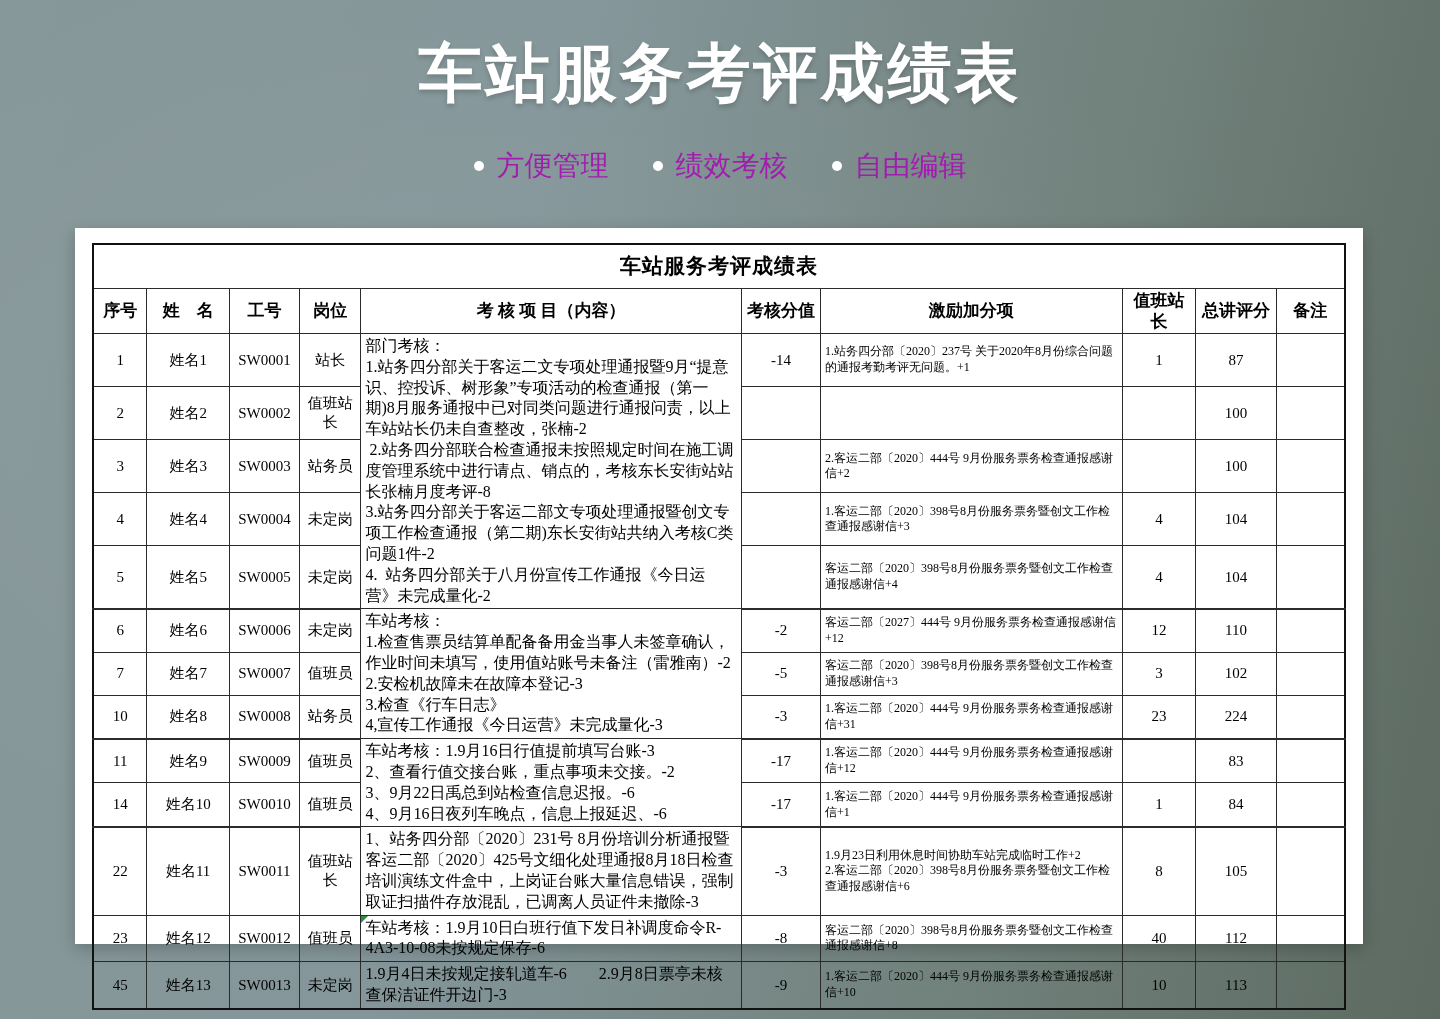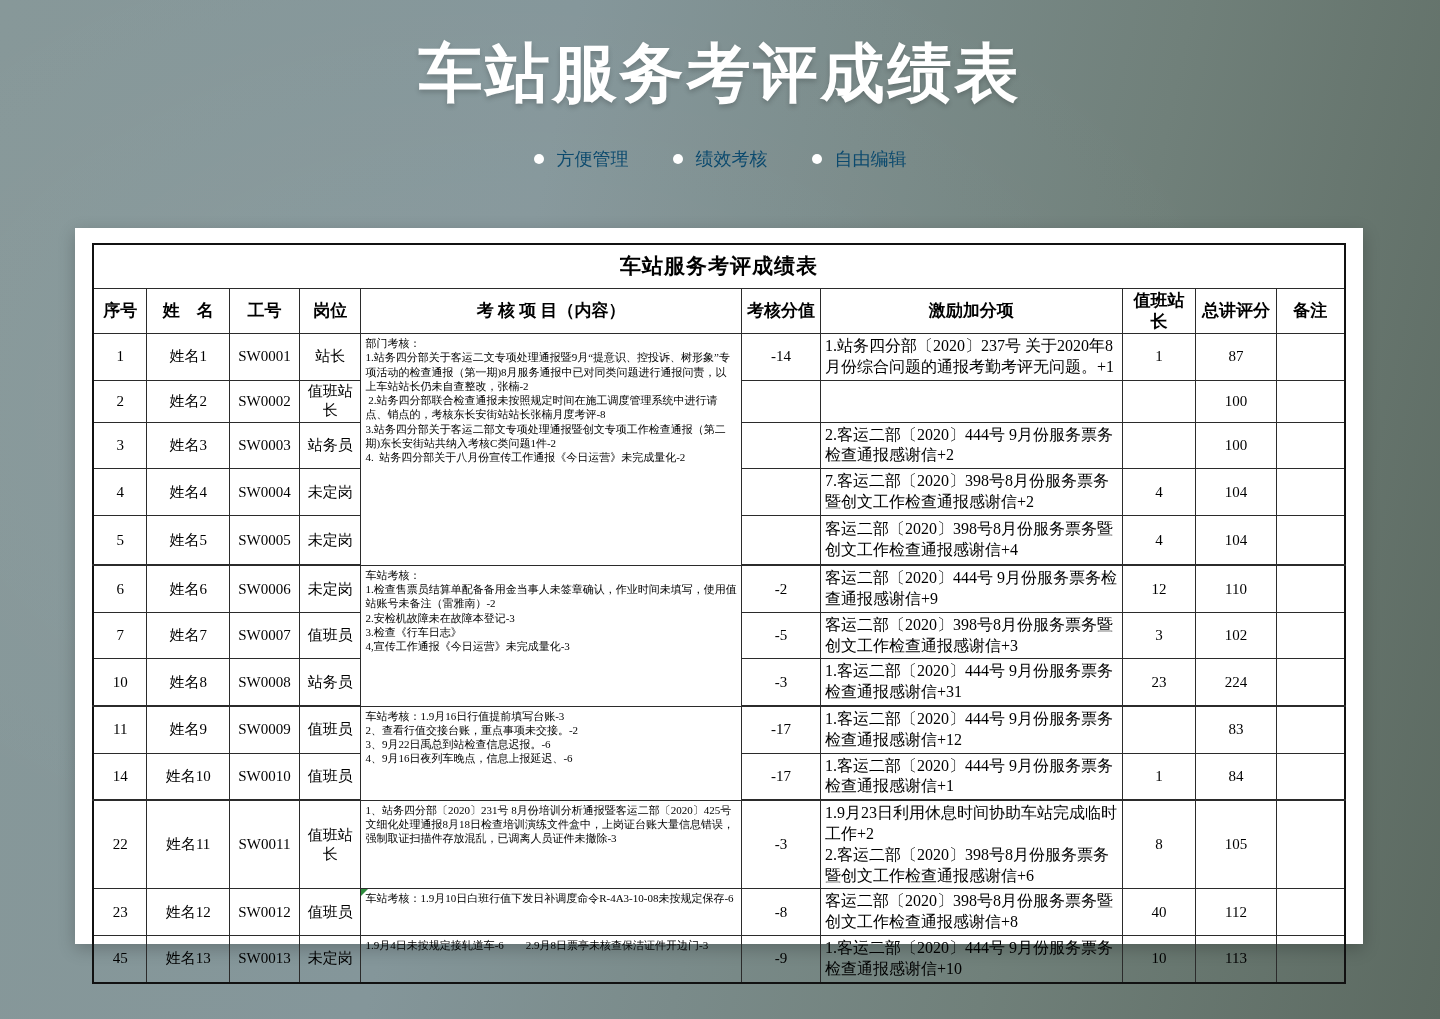--- a/index.html
+++ b/index.html
@@ -20,21 +20,21 @@
     letter-spacing:3px;
     text-shadow:0 3px 5px rgba(0,0,0,0.18);
   }
   .hero-bullets{
     margin-top:30px;
     display:flex;
     justify-content:center;
     align-items:center;
     gap:44px;
   }
-  .hero-bullet{ display:flex; align-items:center; gap:13px; color:#0c4a6e; font-size:18px; }
+  .hero-bullet{ display:flex; align-items:center; gap:13px; color:#a21caf; font-size:28px; }
   .dot{ width:10px; height:10px; border-radius:50%; background:#ffffff; display:inline-block; }
 
   .card{
     position:absolute;
     left:75px; top:228px;
     width:1288px; height:716px;
     background:#ffffff;
     box-shadow:0 5px 16px rgba(0,0,0,0.22);
     padding:15px 17px;
   }
@@ -53,25 +53,25 @@
   .h-head{ height:38px;border-radius:19px; }
   .h-std > td{ height:42px; }
   .h-r5 > td{ height:50px; }
   .h-r22 > td{ height:78px; }
   .h-r23 > td{ height:44px; }
   .h-r24 > td{ height:44px; }
   td.item{
     text-align:left;
     vertical-align:top;
     white-space:pre-wrap;
-    font-size:11px;
+    font-size:16px;
     line-height:1.3;
     padding:2px 4px;
   }
-  td.pre{ white-space:pre-wrap; text-align:left; line-height:1.3; font-size:16px; padding:2px 4px; }
+  td.pre{ white-space:pre-wrap; text-align:left; line-height:1.3; font-size:12px; padding:2px 4px; }
   tr.group-end > td{ border-bottom-width:2px; }
   td.rel{ position:relative; }
   .flag{
     position:absolute; top:0; left:0;
     width:0; height:0;
     border-top:7px solid #2e8b3d;
     border-right:7px solid transparent;
   }
 </style>
 </head>
@@ -163,21 +163,21 @@
     <td></td>
     <td>100</td>
     <td></td>
   </tr>
   <tr class="h-std">
     <td>4</td>
     <td>姓名4</td>
     <td>SW0004</td>
     <td>未定岗</td>
     <td></td>
-    <td class="pre">7.客运二部〔2020〕398号8月份服务票务暨创文工作检查通报感谢信+2</td>
+    <td class="pre">1.客运二部〔2020〕398号8月份服务票务暨创文工作检查通报感谢信+3</td>
     <td>4</td>
     <td>104</td>
     <td></td>
   </tr>
   <tr class="h-r5 group-end">
     <td>5</td>
     <td>姓名5</td>
     <td>SW0005</td>
     <td>未定岗</td>
     <td></td>
@@ -191,21 +191,21 @@
     <td>6</td>
     <td>姓名6</td>
     <td>SW0006</td>
     <td>未定岗</td>
     <td class="item" rowspan="3">车站考核：
 1.检查售票员结算单配备备用金当事人未签章确认，作业时间未填写，使用值站账号未备注（雷雅南）-2
 2.安检机故障未在故障本登记-3
 3.检查《行车日志》
 4,宣传工作通报《今日运营》未完成量化-3</td>
     <td>-2</td>
-    <td class="pre">客运二部〔2020〕444号 9月份服务票务检查通报感谢信+9</td>
+    <td class="pre">客运二部〔2027〕444号 9月份服务票务检查通报感谢信+12</td>
     <td>12</td>
     <td>110</td>
     <td></td>
   </tr>
   <tr class="h-std">
     <td>7</td>
     <td>姓名7</td>
     <td>SW0007</td>
     <td>值班员</td>
     <td>-5</td>

